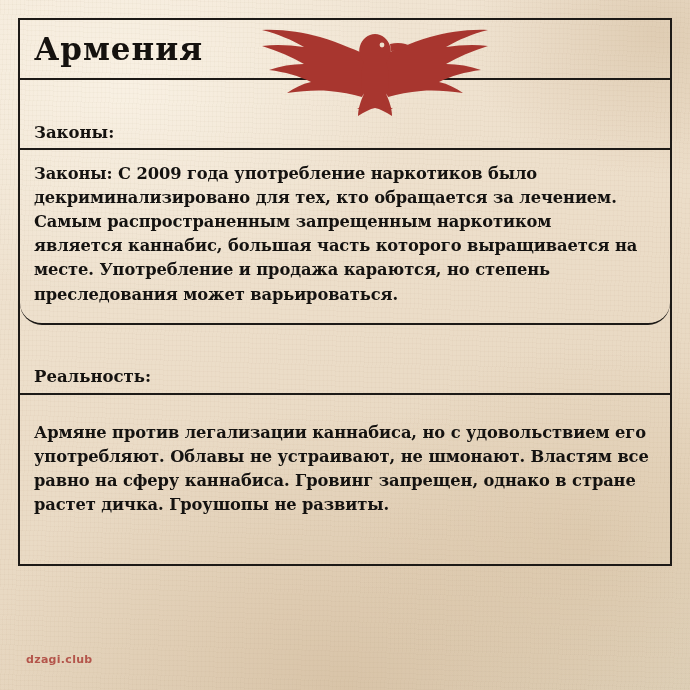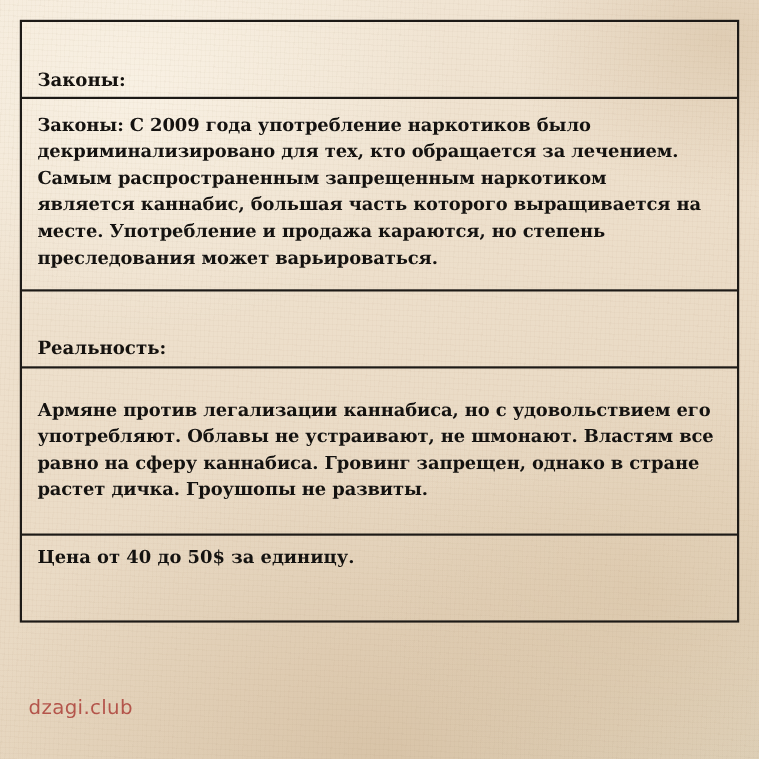--- a/index.html
+++ b/index.html
@@ -99,61 +99,88 @@
 
   .body-text {
     font-family: "DejaVu Serif", "Liberation Serif", serif;
     font-size: 16.3px;
     line-height: 1.48;
     color: #141210;
     font-weight: bold;
     letter-spacing: -0.1px;
   }
 
-  .laws-body { padding: 12px 28px 16px 14px; }
+  .laws-body { padding: 12px 28px 16px 14px; border-radius: 22px; }
   .real-body { padding: 26px 14px 28px 14px; }
 
   .price-row {
     height: 38px;
     display: flex;
     align-items: center;
     font-family: "DejaVu Serif", "Liberation Serif", serif;
     font-weight: bold;
     font-size: 16.3px;
     color: #141210;
     padding-top: 0;
     padding-bottom: 0;
   }
 
   .watermark {
     position: absolute;
     left: 26px;
-    bottom: 36px;
+    bottom: 24px;
     font-family: "DejaVu Sans", "Liberation Sans", sans-serif;
-    font-size: 18px;
+    font-size: 11px;
     letter-spacing: .3px;
     color: #b4554b;
     z-index: 3;
+    font-weight: bold;
   }
 </style>
 </head>
 <body>
 
 <div class="page">
 
   <div class="card">
 
+    <div class="row hdr">
+      <div class="country">Армения</div>
+
+      <div class="eagle">
+        <svg viewBox="0 0 270 92" width="270" height="92" aria-hidden="true">
+          <g fill="#a8362f">
+
+            <path d="M133 34 C118 27 100 19 80 13 C62 8 42 5 22 6 C38 10 52 16 64 23 C50 21 36 20 22 22 C38 27 52 33 64 40 C52 40 40 42 29 46 C45 48 59 52 71 58 C62 60 54 64 47 69 C62 67 76 66 89 67 C101 68 112 70 122 73 L133 50 Z"></path>
+
+            <path d="M137 34 C152 27 170 19 190 13 C208 8 228 5 248 6 C232 10 218 16 206 23 C220 21 234 20 248 22 C232 27 218 33 206 40 C218 40 230 42 241 46 C225 48 211 52 199 58 C208 60 216 64 223 69 C208 67 194 66 181 67 C169 68 158 70 148 73 L137 50 Z"></path>
+
+            <path d="M135 10 C128 10 122 15 120 22 C118 28 120 34 124 38 L146 38 C150 34 152 28 150 22 C148 15 142 10 135 10 Z"></path>
+
+            <path d="M150 20 C158 18 166 19 172 23 C165 25 158 27 151 27 Z"></path>
+
+            <circle cx="142" cy="21" r="2.4" fill="#ecdfcb"></circle>
+
+            <path d="M124 38 C120 50 120 62 124 72 L146 72 C150 62 150 50 146 38 Z"></path>
+
+            <path d="M124 70 C120 78 118 86 118 92 C124 88 130 85 135 84 C140 85 146 88 152 92 C152 86 150 78 146 70 Z"></path>
+
+            <path d="M127 76 C124 80 121 83 117 85 C122 85 126 84 129 82 Z"></path>
+            <path d="M143 76 C146 80 149 83 153 85 C148 85 144 84 141 82 Z"></path>
+          </g>
+        </svg>
+      </div>
+    </div>
 
     <div class="row sec-head">Законы:</div>
 
     <div class="row laws-body body-text">Законы: С 2009 года употребление наркотиков было декриминализировано для тех, кто обращается за лечением. Самым распространенным запрещенным наркотиком является каннабис, большая часть которого выращивается на месте. Употребление и продажа караются, но степень преследования может варьироваться.</div>
 
     <div class="row sec-head">Реальность:</div>
 
     <div class="row real-body body-text">Армяне против легализации каннабиса, но с удовольствием его употребляют. Облавы не устраивают, не шмонают. Властям все равно на сферу каннабиса. Гровинг запрещен, однако в стране растет дичка. Гроушопы не развиты.</div>
 
-    <div class="row price-row">Цена от 40 до 50$ за единицу.</div>
 
   </div>
 
   <div class="watermark">dzagi.club</div>
 
 </div>
 
 </body></html>

